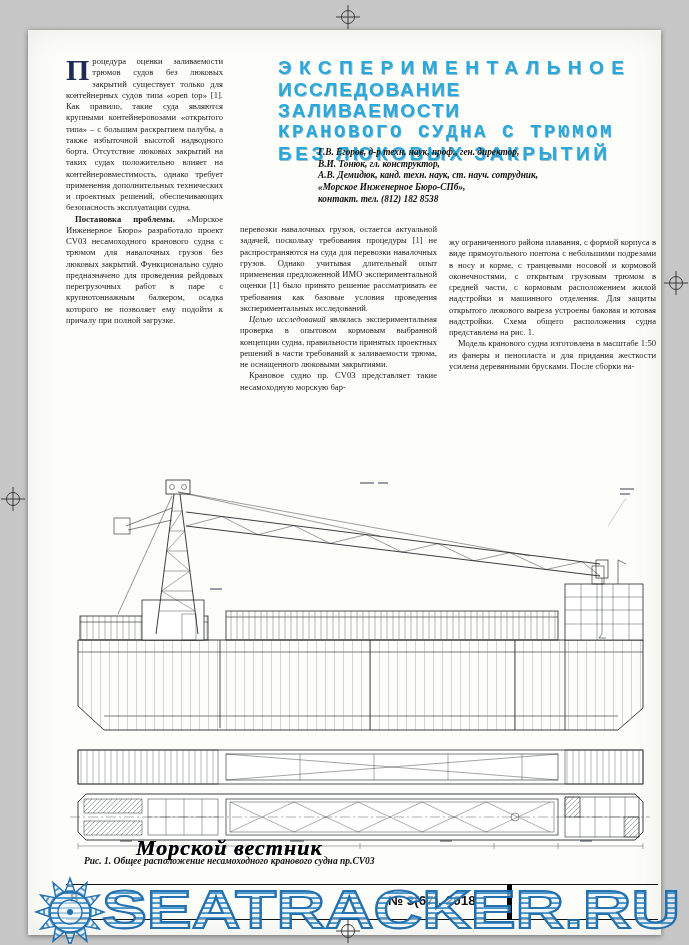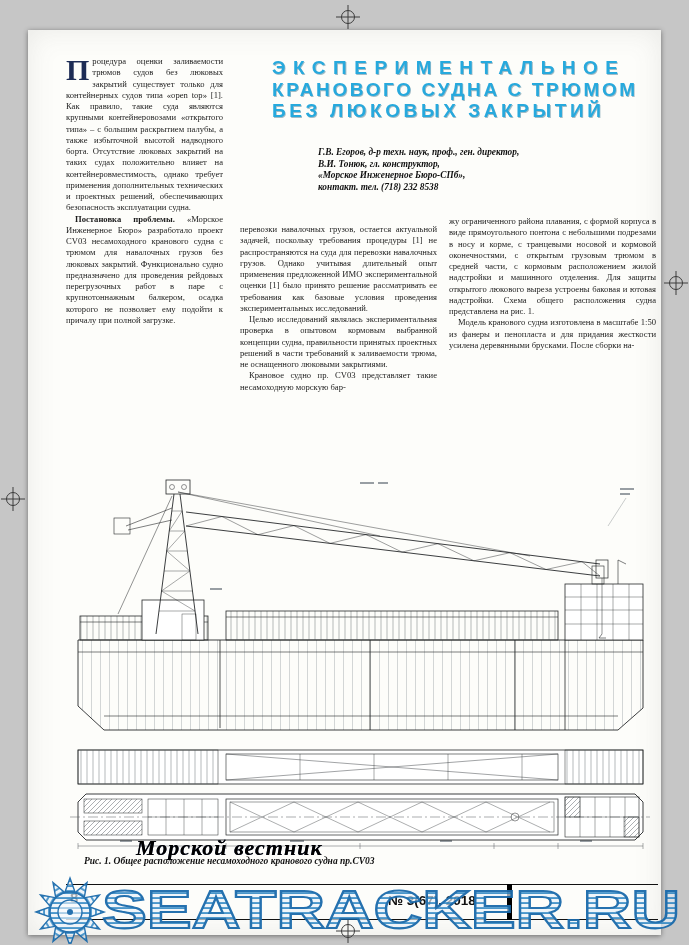--- a/index.html
+++ b/index.html
@@ -4,42 +4,42 @@
 <style>
   html,body{margin:0;padding:0;background:#9c9c9c;}
   .canvas{position:relative;width:689px;height:945px;background:#c6c6c6;overflow:hidden;
           font-family:"Liberation Serif",serif;color:#1c1c1c;}
   .page{position:absolute;left:28px;top:30px;width:633px;height:905px;background:#fdfdfa;
         box-shadow:0 1px 5px rgba(0,0,0,.45), inset 0 0 28px rgba(90,90,90,.12);z-index:1;}
   .reg-mark{position:absolute;width:24px;height:24px;z-index:2;}
   .reg-mark svg{display:block;}
 
   
-  .title{position:absolute;left:272px;top:57px;width:372px;z-index:3;
+  .title{position:absolute;left:278px;top:57px;width:372px;z-index:3;
          font-family:"Liberation Sans",sans-serif;font-weight:bold;font-size:19px;line-height:21.5px;
          color:#27a9dd;text-shadow:0.8px 1px 0 rgba(12,82,112,.38);}
   .title .t1{letter-spacing:7.5px;}
   .title .t2{letter-spacing:1.8px;}
-  .title .t3{letter-spacing:2.6px;}
+  .title .t3{letter-spacing:2.6px;font-family:Liberation Mono, monospace;}
   .title .t4{letter-spacing:3.6px;}
   .authors{position:absolute;left:287px;top:147px;width:365px;z-index:3;
            font-style:italic;font-weight:bold;font-size:9.3px;line-height:11.7px;color:#101010;margin-left:31px;}
 
   
   .bodytext{position:absolute;z-index:3;font-size:8.6px;line-height:11.25px;text-align:justify;
             color:#1b1b1b;overflow:hidden;}
   .bodytext p{margin:0;text-indent:9px;}
   .bodytext p.first{text-indent:0;}
   .col1{left:66px;top:56px;width:157px;height:410px;}
   .col2{left:240px;top:224px;width:197px;height:240px;}
-  .col3{left:449px;top:216px;width:207px;height:240px;}
+  .col3{left:449px;top:237px;width:207px;height:240px;}
   .dropcap{float:left;font-size:30px;line-height:25px;font-weight:bold;color:#1d2c55;
            margin:1px 3px 0 0;}
   .lead-bold{font-weight:bold;}
-  .lead-italic{}
+  .lead-italic{font-style:italic;}
 
   
   .figure{position:absolute;left:60px;top:466px;width:597px;height:388px;z-index:3;}
   .caption{position:absolute;left:84px;top:856px;z-index:3;font-weight:bold;font-style:italic;
            font-size:9.5px;color:#101010;}
 
   
   .footer-rule{position:absolute;left:66px;width:592px;height:1.3px;background:#111;z-index:3;}
   .page-number{position:absolute;left:70px;top:889px;z-index:3;font-family:"Liberation Sans",sans-serif;
                font-weight:bold;font-size:15px;color:#111;}
@@ -84,29 +84,31 @@
   <div class="reg-mark" style="left:336px;top:919px;">
     <svg width="24" height="24">
         <circle cx="12" cy="12" r="6.5" fill="none" stroke="#3c3c3c" stroke-width="1"></circle>
         <line x1="12" y1="0" x2="12" y2="24" stroke="#3c3c3c" stroke-width="1"></line>
         <line x1="0" y1="12" x2="24" y2="12" stroke="#3c3c3c" stroke-width="1"></line>
       </svg>
   </div>
 
   <div class="title">
     <div class="t1">ЭКСПЕРИМЕНТАЛЬНОЕ</div>
+    <div class="t2">ИССЛЕДОВАНИЕ ЗАЛИВАЕМОСТИ</div>
     <div class="t3">КРАНОВОГО СУДНА С ТРЮМОМ</div>
     <div class="t4">БЕЗ ЛЮКОВЫХ ЗАКРЫТИЙ</div>
   </div>
 
   <div class="authors">
     <div>Г.В. Егоров, д-р техн. наук, проф., ген. директор,</div>
     <div>В.И. Тонюк, гл. конструктор,</div>
+    <div>А.В. Демидюк, канд. техн. наук, ст. науч. сотрудник,</div>
     <div>«Морское Инженерное Бюро-СПб»,</div>
-    <div>контакт. тел. (718) 232 8538</div>
+    <div>контакт. тел. (812) 182 8538</div>
   </div>
 
   <div class="bodytext col1">
     <p class="first"><span class="dropcap">П</span><span>роцедура оценки заливаемости трюмов судов без люковых закрытий существует только для контейнерных судов типа «open top» [1]. Как правило, такие суда являются крупными контейнеровозами «открытого типа» – с большим раскрытием палубы, а также избыточной высотой надводного борта. Отсутствие люковых закрытий на таких судах положительно влияет на контейнеровместимость, однако требует применения дополнительных технических и проектных решений, обеспечивающих безопасность эксплуатации судна.</span></p>
     <p><span class="lead-bold">Постановка проблемы.</span> <span>«Морское Инженерное Бюро» разработало проект CV03 несамоходного кранового судна с трюмом для навалочных грузов без люковых закрытий. Функционально судно предназначено для проведения рейдовых перегрузочных работ в паре с крупнотоннажным балкером, осадка которого не позволяет ему подойти к причалу при полной загрузке.</span></p>
   </div>
 
   <div class="bodytext col2">
     <p class="first"><span>перевозки навалочных грузов, остается актуальной задачей, поскольку требования процедуры [1] не распространяются на суда для перевозки навалочных грузов. Однако учитывая длительный опыт применения предложенной ИМО экспериментальной оценки [1] было принято решение рассматривать ее требования как базовые условия проведения экспериментальных исследований.</span></p>
     <p><span class="lead-italic">Целью исследований</span> <span>являлась экспериментальная проверка в опытовом кормовым выбранной концепции судна, правильности принятых проектных решений в части требований к заливаемости трюма, не оснащенного люковыми закрытиями.</span></p>

